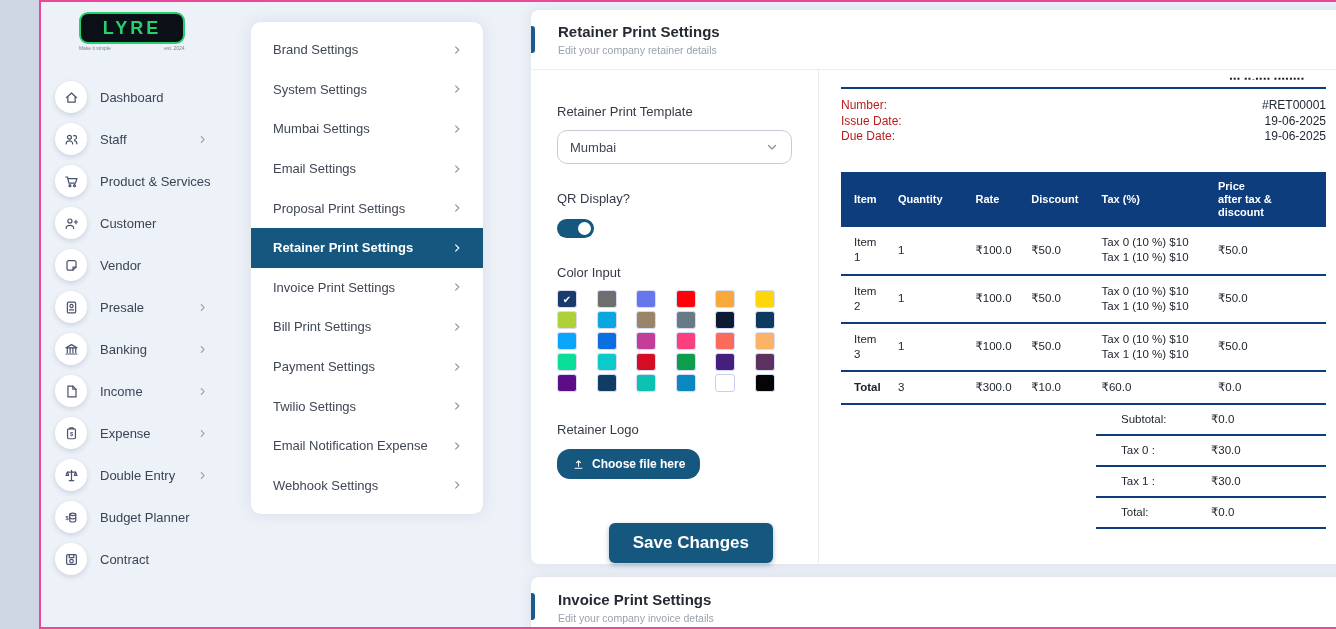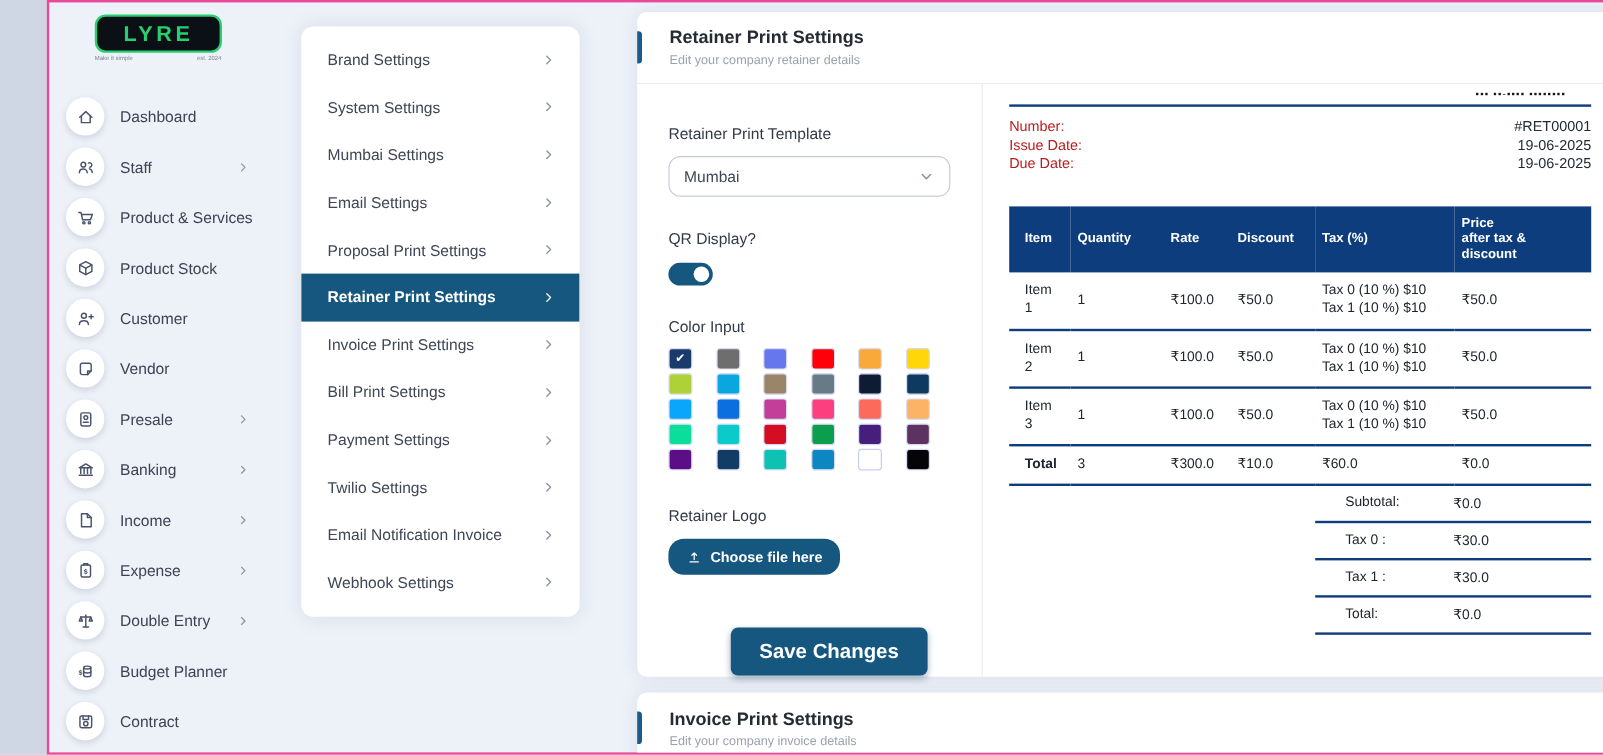--- a/index.html
+++ b/index.html
@@ -151,31 +151,20 @@
               <circle cx="6.3" cy="12.4" r="1"></circle>
               <circle cx="11.2" cy="12.4" r="1"></circle>
             </svg>
           </span>
     <span class="nav-label">Product &amp; Services</span>
 
   </div>
   <div class="nav-item">
     <span class="chip">
             <svg class="ic " viewBox="0 0 16 16" width="15" height="15">
-              <path d="M8 2.2l5.4 2.9v5.8L8 13.8l-5.4-2.9V5.1z"></path>
-              <path d="M2.8 5.2 8 8l5.2-2.8"></path>
-              <path d="M8 8v5.6"></path>
-            </svg>
-          </span>
-    <span class="nav-label">Product Stock</span>
-
-  </div>
-  <div class="nav-item">
-    <span class="chip">
-            <svg class="ic " viewBox="0 0 16 16" width="15" height="15">
               <circle cx="6.3" cy="5.4" r="2.2"></circle>
               <path d="M2.3 13.2c0-4.3 8-4.3 8 0"></path>
               <path d="M12.7 4.6v3.6M10.9 6.4h3.6"></path>
             </svg>
           </span>
     <span class="nav-label">Customer</span>
 
   </div>
   <div class="nav-item">
     <span class="chip">
@@ -363,21 +352,21 @@
   </div>
   <div class="menu-item ">
     <span>Twilio Settings</span>
     <span class="mi-chev">
           <svg class="ic ch" viewBox="0 0 16 16" width="12" height="12">
             <path d="M6.2 3.8 10.4 8l-4.2 4.2"></path>
           </svg>
         </span>
   </div>
   <div class="menu-item ">
-    <span>Email Notification Invoice</span>
+    <span>Email Notification Expense</span>
     <span class="mi-chev">
           <svg class="ic ch" viewBox="0 0 16 16" width="12" height="12">
             <path d="M6.2 3.8 10.4 8l-4.2 4.2"></path>
           </svg>
         </span>
   </div>
   <div class="menu-item ">
     <span>Webhook Settings</span>
     <span class="mi-chev">
           <svg class="ic ch" viewBox="0 0 16 16" width="12" height="12">

